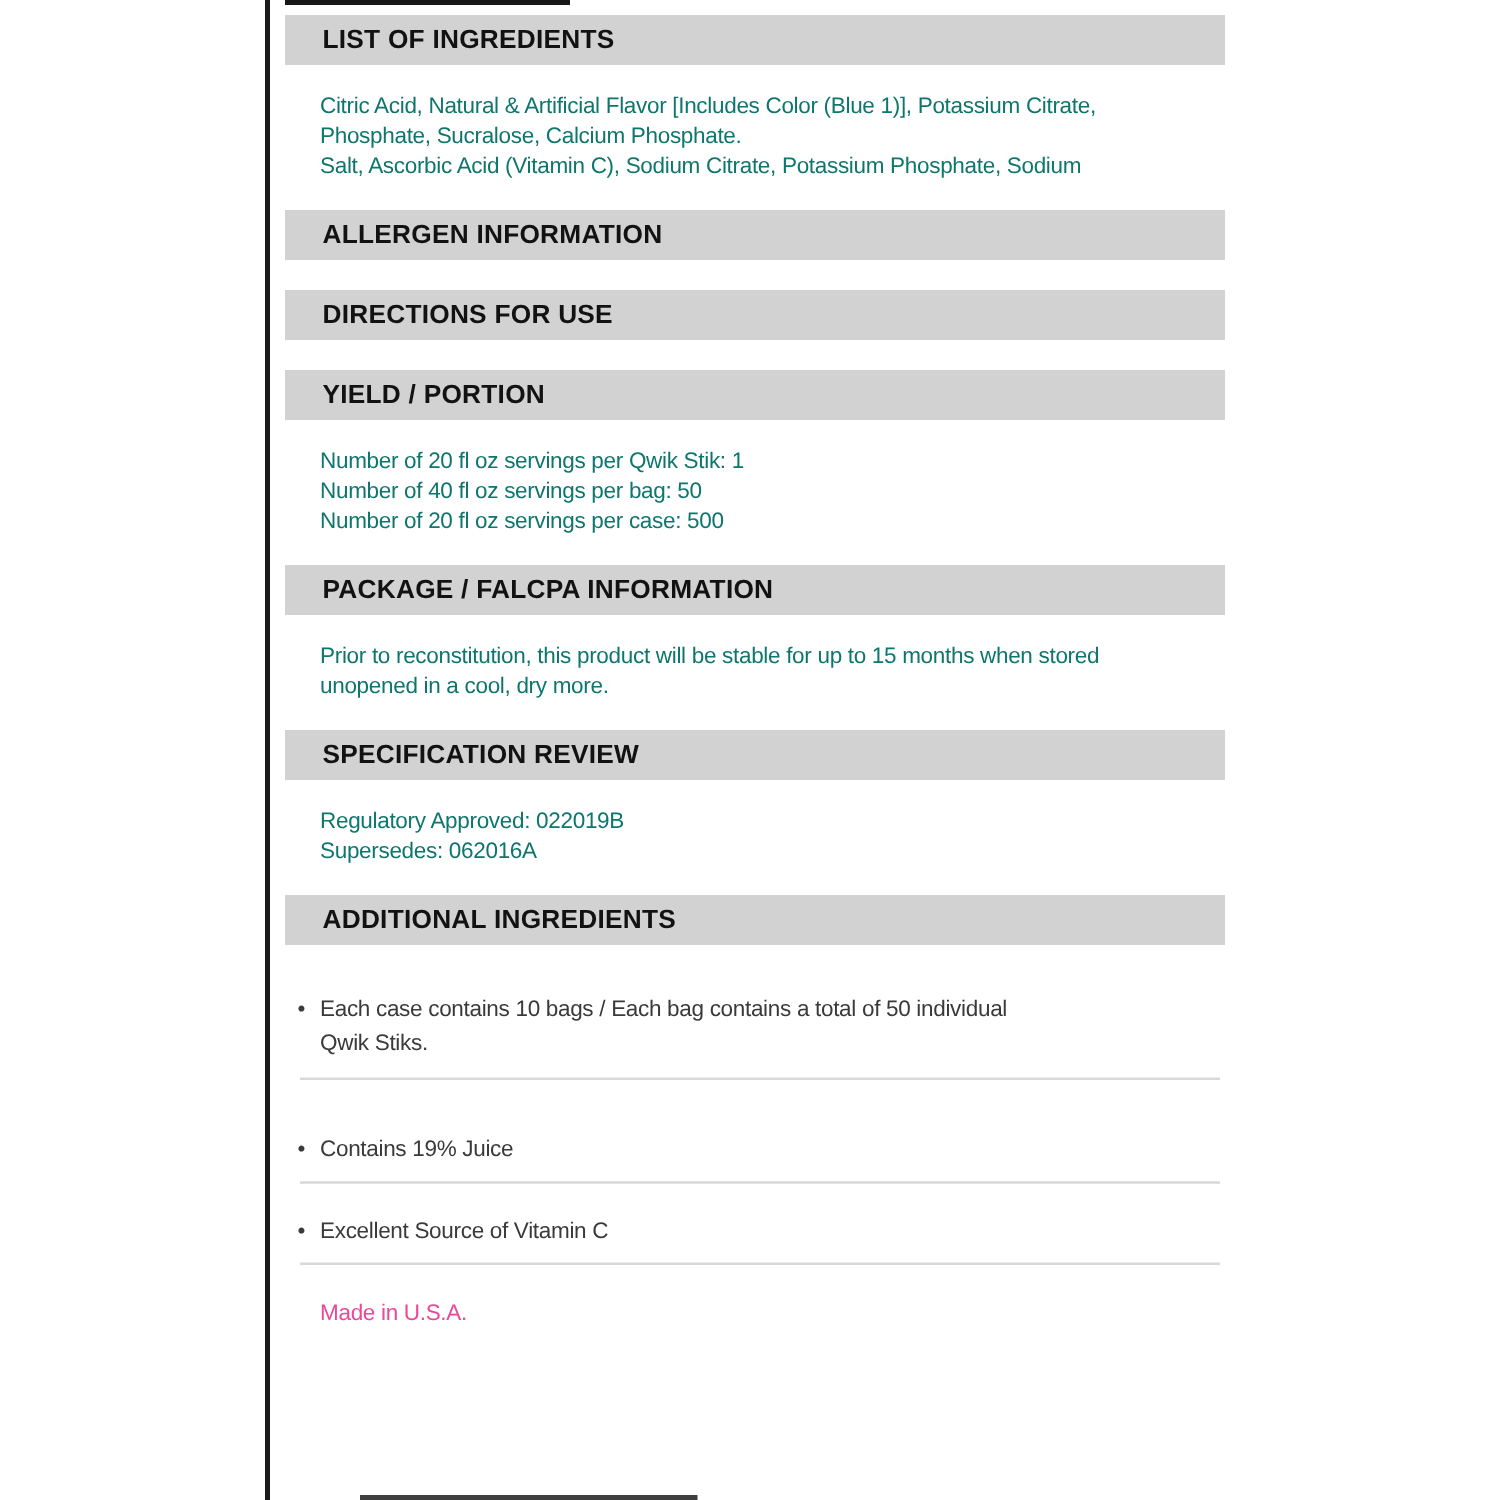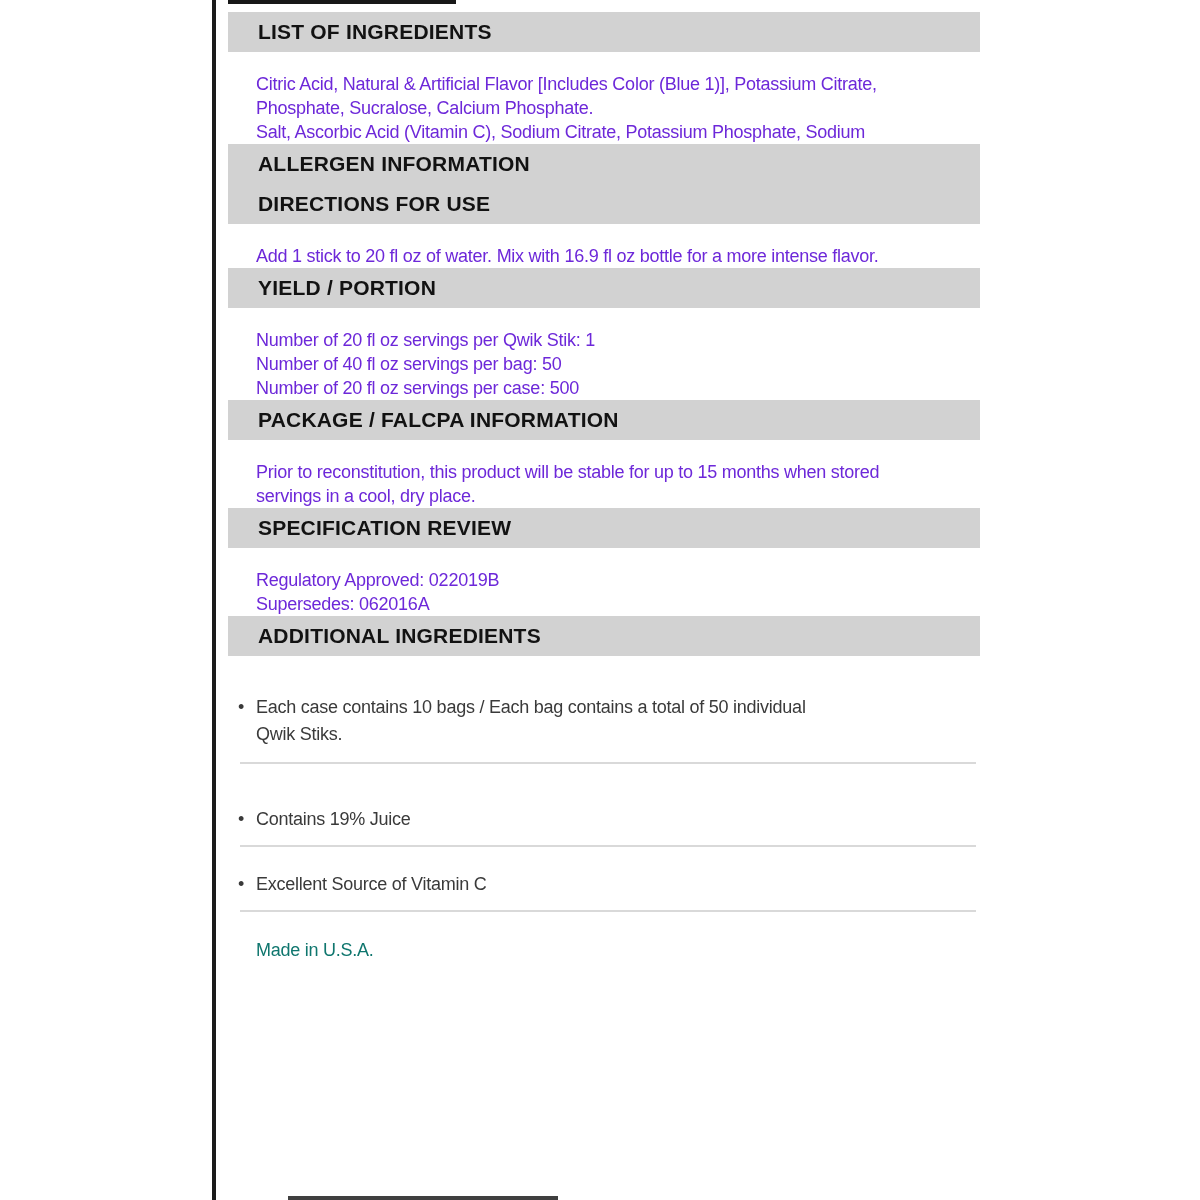--- a/index.html
+++ b/index.html
@@ -37,39 +37,40 @@
 
   .content {
     position: absolute;
     left: 228px; top: 0;
     width: 752px;
   }
 
   .bar {
     height: 40px;
     background: #d2d2d2;
+    margin-top: 24px;
     display: flex;
     align-items: center;
     padding-left: 30px;
     box-sizing: border-box;
   }
   .bar.first { margin-top: 12px; }
   .bar-title {
     font-weight: bold;
     font-size: 21px;
     color: #121212;
     letter-spacing: 0.2px;
     white-space: nowrap;
   }
 
   .sec-body {
     margin: 20px 0 0 28px;
     font-size: 18px;
     line-height: 24px;
-    color: #6d28d9;
+    color: #0f766e;
     letter-spacing: -0.25px;
   }
   .line { white-space: nowrap; }
 
   .bullet-item {
     display: flex;
     margin-left: 10px;
     font-size: 18px;
     line-height: 27px;
     color: #3a3a3a;
@@ -91,21 +92,21 @@
     width: 736px;
   }
   .divider-1 { margin-top: 14px; }
   .divider-2 { margin-top: 12px; }
   .divider-3 { margin-top: 12px; }
 
   .made-in {
     margin: 26px 0 0 28px;
     font-size: 18px;
     line-height: 24px;
-    color: #0f766e;
+    color: #ec4899;
     letter-spacing: -0.25px;
     white-space: nowrap;
   }
 </style>
 </head>
 <body>
 
 <div class="page">
 
   <div class="left-rule"></div>
@@ -123,38 +124,37 @@
     </div>
 
     <div class="bar">
       <span class="bar-title">ALLERGEN INFORMATION</span>
     </div>
 
     <div class="bar">
       <span class="bar-title">DIRECTIONS FOR USE</span>
     </div>
     <div class="sec-body">
-      <div class="line">Add 1 stick to 20 fl oz of water. Mix with 16.9 fl oz bottle for a more intense flavor.</div>
     </div>
 
     <div class="bar">
       <span class="bar-title">YIELD / PORTION</span>
     </div>
     <div class="sec-body">
       <div class="line">Number of 20 fl oz servings per Qwik Stik: 1</div>
       <div class="line">Number of 40 fl oz servings per bag: 50</div>
       <div class="line">Number of 20 fl oz servings per case: 500</div>
     </div>
 
     <div class="bar">
       <span class="bar-title">PACKAGE / FALCPA INFORMATION</span>
     </div>
     <div class="sec-body">
       <div class="line">Prior to reconstitution, this product will be stable for up to 15 months when stored</div>
-      <div class="line">servings in a cool, dry place.</div>
+      <div class="line">unopened in a cool, dry more.</div>
     </div>
 
     <div class="bar">
       <span class="bar-title">SPECIFICATION REVIEW</span>
     </div>
     <div class="sec-body">
       <div class="line">Regulatory Approved: 022019B</div>
       <div class="line">Supersedes: 062016A</div>
     </div>
 

